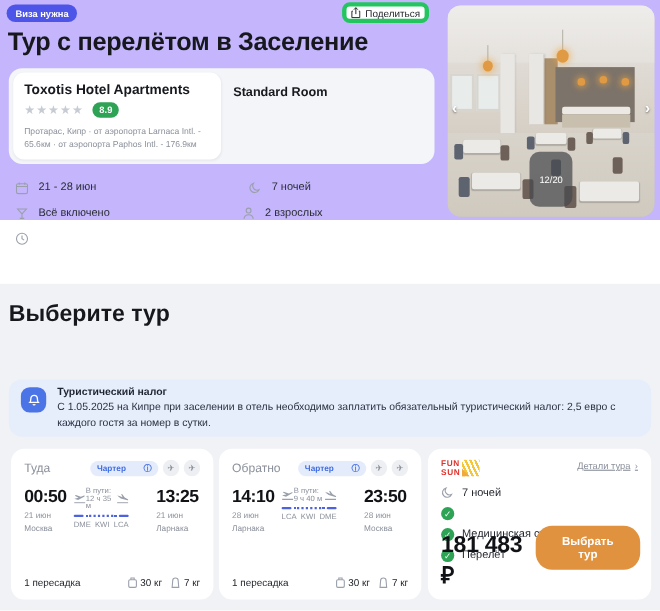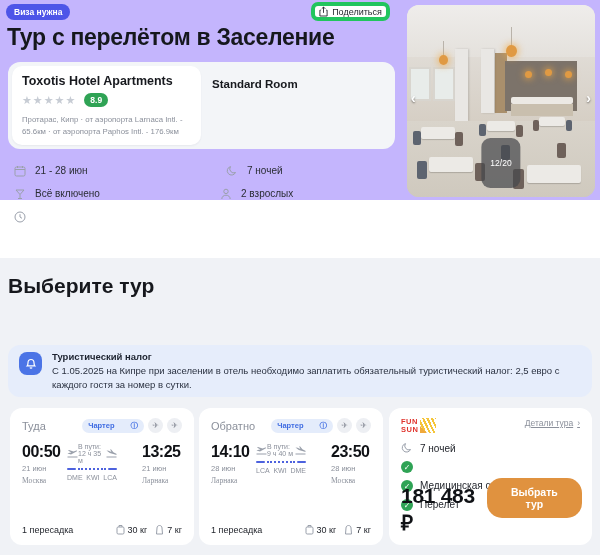--- a/index.html
+++ b/index.html
@@ -81,21 +81,21 @@
   .fdir { font-size:11px; color:#8b909b; flex:1; }
   .charter-pill { background:#e4ecfb; color:#3f6ce2; font-size:7.5px; font-weight:bold; padding:2px 6px;
     border-radius:8px; display:flex; align-items:center; gap:16px; }
   .info-ic { font-size:7.5px; }
   .airline-ic { width:15px; height:15px; border-radius:50%; background:#edeff3; color:#8b909b; font-size:8px;
     display:flex; align-items:center; justify-content:center; margin-left:4px; }
   .froute { display:flex; margin-top:10px; }
   .fend { width:40px; }
   .ftime { font-size:16px; font-weight:bold; color:#101216; letter-spacing:-0.5px; }
   .fdate { font-size:7.5px; color:#8b909b; margin-top:3px; }
-  .fcity { font-size:7.5px; color:#8b909b; margin-top:3px;font-family:Liberation Serif, serif; }
+  .fcity { font-size:7.5px; color:#8b909b; margin-top:3px; }
   .fend.right { text-align:left;margin-left:20px; }
   .fmid { flex:1; padding:0 5px; }
   .fmid-top { display:flex; align-items:center; justify-content:space-between; }
   .plane-ic { width:11px; height:9px; color:#9aa0ab; }
   .plane-ic svg { width:11px; height:9px; display:block; }
   .fdur { font-size:7px; color:#8b909b; }
   .fline { display:flex; align-items:center; margin-top:4px; }
   .fline .solid { width:9px; height:2px; background:#4d62de; border-radius:1px; }
   .fline .dots { flex:1; border-bottom:2px dotted #4d62de; margin:0 2px; height:0; }
   .fcodes { display:flex; justify-content:space-between; font-size:7px; color:#8b909b; margin-top:4px; }

